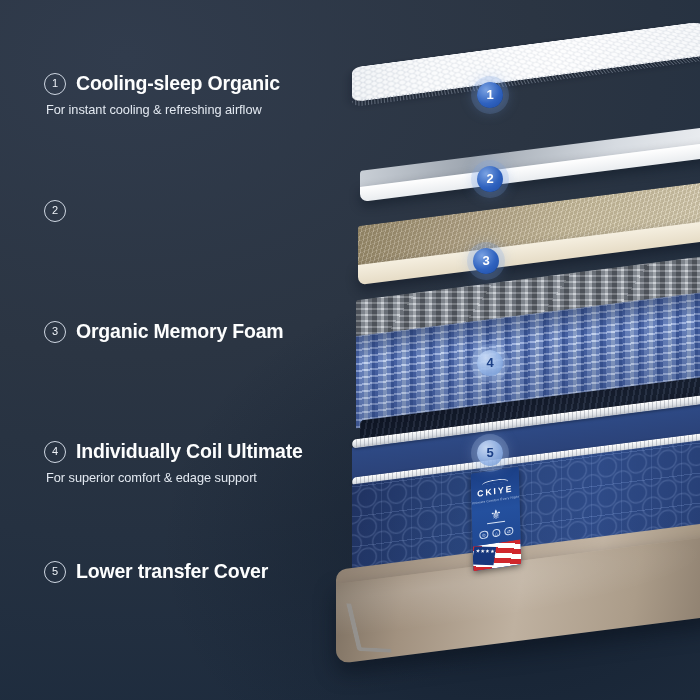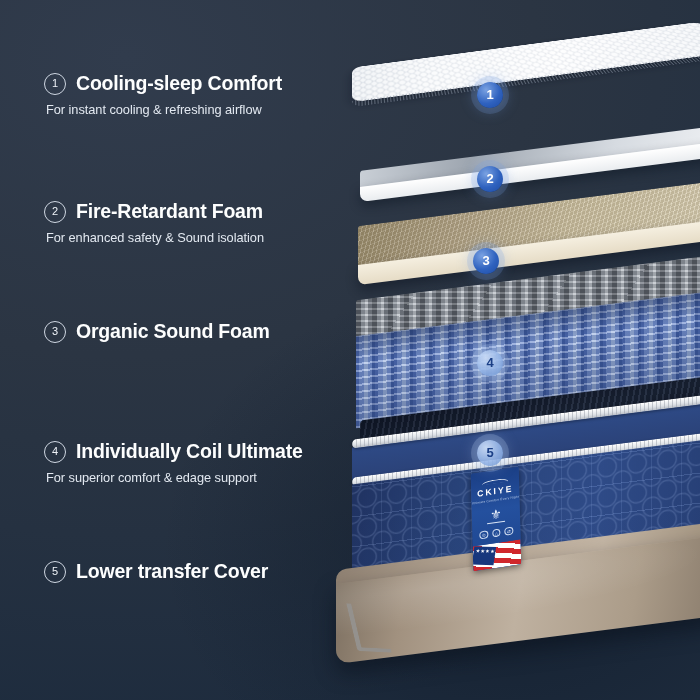--- a/index.html
+++ b/index.html
@@ -316,37 +316,35 @@
     <div class="badge" id="b3">3</div>
     <div class="badge pale" id="b4">4</div>
     <div class="badge pale" id="b5">5</div>
   </div>
 
   <div class="features">
 
     <div class="feature" style="top:12px;">
       <div class="feat-head">
         <span class="num-ring">1</span>
-        <span class="feat-title">Cooling-sleep Comfort</span>
+        <span class="feat-title">Cooling-sleep Organic</span>
       </div>
       <div class="feat-sub">For instant cooling &amp; refreshing airflow</div>
     </div>
 
     <div class="feature" style="top:140px;">
       <div class="feat-head">
         <span class="num-ring">2</span>
-        <span class="feat-title">Fire-Retardant Foam</span>
-      </div>
-      <div class="feat-sub">For enhanced safety &amp; Sound isolation</div>
+      </div>
     </div>
 
     <div class="feature" style="top:260px;">
       <div class="feat-head">
         <span class="num-ring">3</span>
-        <span class="feat-title">Organic Sound Foam</span>
+        <span class="feat-title">Organic Memory Foam</span>
       </div>
     </div>
 
     <div class="feature" style="top:380px;">
       <div class="feat-head">
         <span class="num-ring">4</span>
         <span class="feat-title">Individually Coil Ultimate</span>
       </div>
       <div class="feat-sub">For superior comfort &amp; edage support</div>
     </div>

